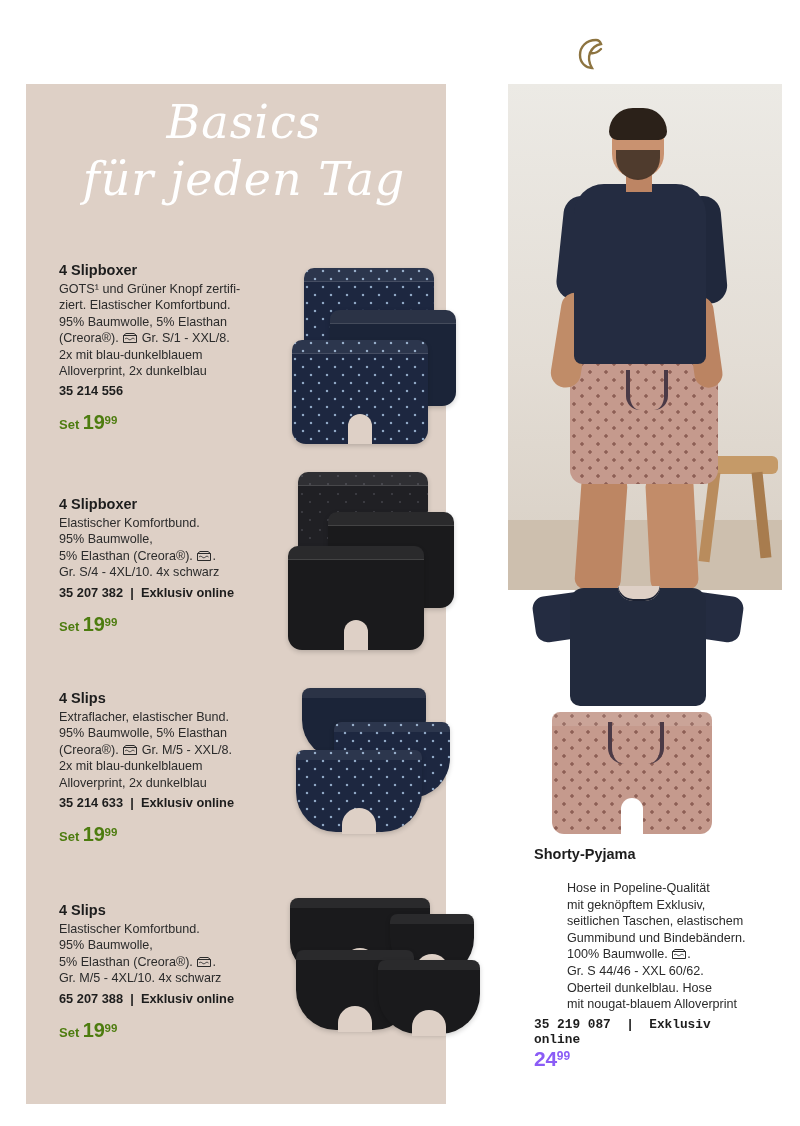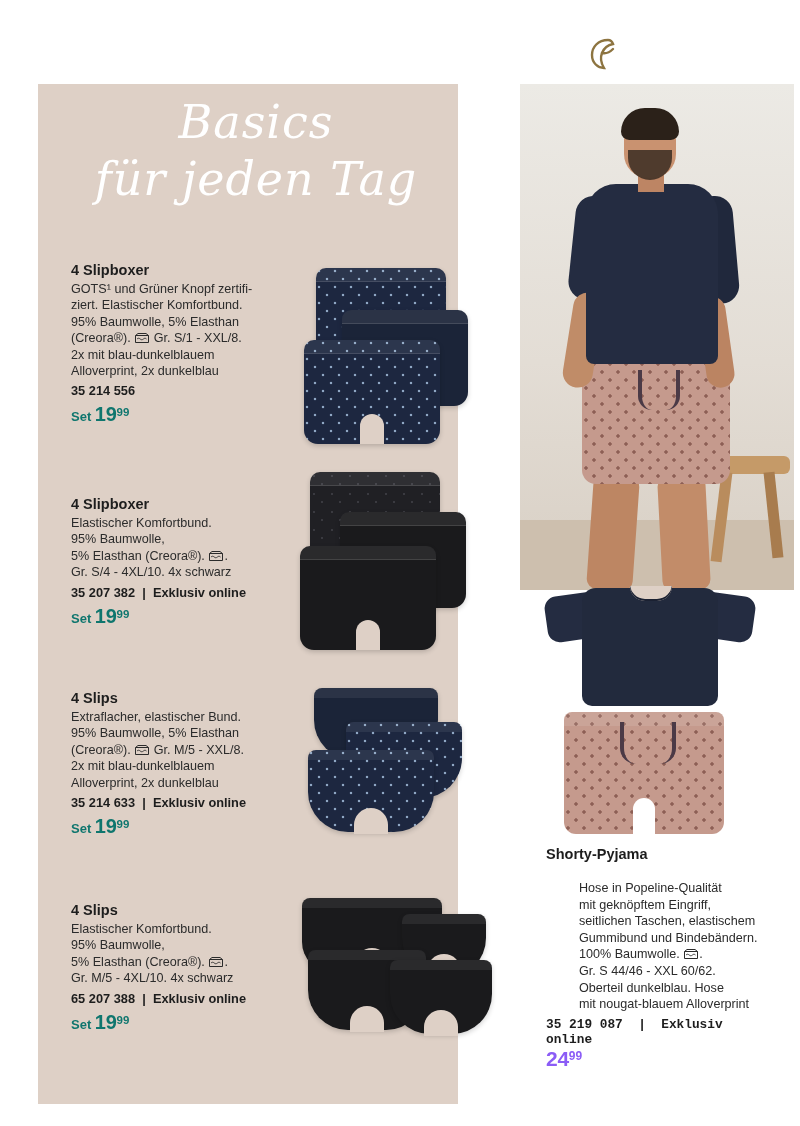--- a/index.html
+++ b/index.html
@@ -11,21 +11,21 @@
     height: 1126px;
     background: #ffffff;
     font-family: "Liberation Sans", sans-serif;
     position: relative;
     overflow: hidden;
   }
 
   
   .page {
     position: absolute;
-    left: 16px; top: 0;
+    left: 4px; top: 0;
     width: 644px;
     height: 1126px;
     background: #ffffff;
   }
 
   
   .logo {
     position: absolute;
     right: 38px;
     top: 34px;
@@ -93,24 +93,24 @@
     font-size: 12.8px;
     font-weight: bold;
     color: #1d1d1d;
     margin-top: 4px;
     line-height: 16px;
   }
   .prod .artnr .excl {
     font-weight: bold;
   }
   .prod .price {
-    margin-top: 4px;
+    margin-top: 12px;
     font-size: 13px;
     font-weight: bold;
-    color: #0f766e;
+    color: #4d7c0f;
     white-space: nowrap;
   }
   .prod .price .amount {
     font-size: 20px;
     font-weight: bold;
     letter-spacing: -0.3px;
   }
   .prod .price .cents {
     font-size: 11.5px;
     font-weight: bold;
@@ -675,21 +675,21 @@
   </div>
   <div class="flat-shorts">
     <div class="waist"></div>
     <div class="tie"></div>
   </div>
 
   <div class="right-text">
     <div class="title">Shorty-Pyjama</div>
     <div class="desc">
       <span>Hose in Popeline-Qualität</span><br>
-      <span>mit geknöpftem Eingriff,</span><br>
+      <span>mit geknöpftem Exklusiv,</span><br>
       <span>seitlichen Taschen, elastischem</span><br>
       <span>Gummibund und Bindebändern.</span><br>
       <span>100% Baumwolle.</span>
       <span class="wash-icon">
         <svg viewBox="0 0 16 12" width="16" height="12">
             <path d="M1.5 3.5h13v7h-13z" fill="none" stroke="#2b2b2b" stroke-width="1"></path>
             <path d="M1.5 3.5 4 1.5h8l2.5 2" fill="none" stroke="#2b2b2b" stroke-width="1"></path>
             <path d="M3 7c1.2-1 2-1 3.2 0s2 1 3.2 0 2-1 3.1 0" fill="none" stroke="#2b2b2b" stroke-width="0.9"></path>
           </svg>
       </span>.<br>

